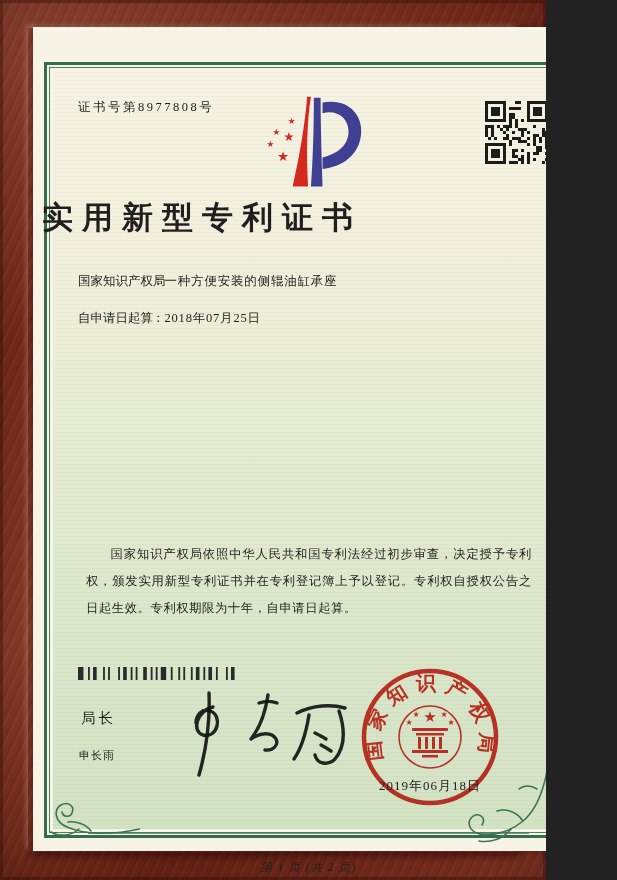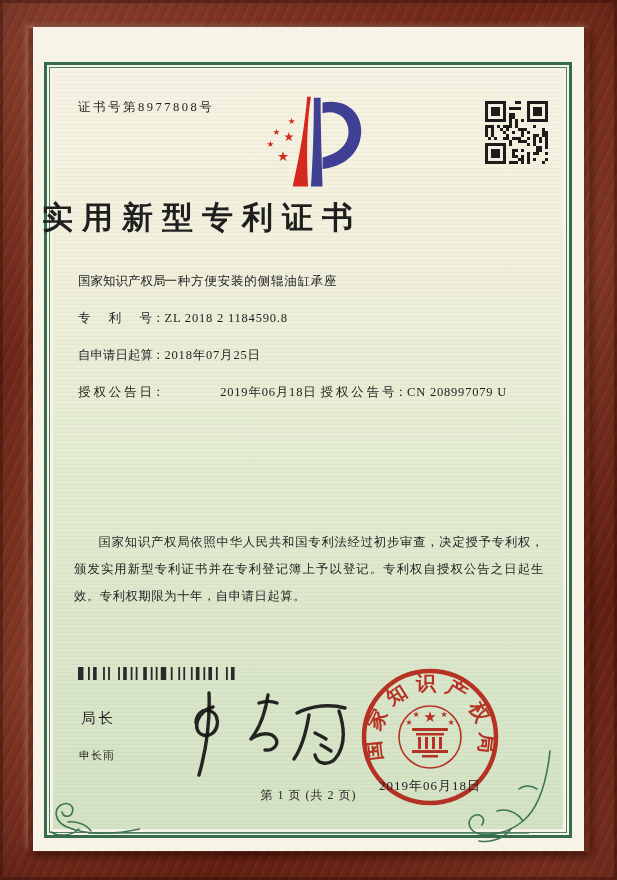--- a/index.html
+++ b/index.html
@@ -1,17 +1,17 @@
 <!DOCTYPE html>
 <html style="--c-frame: #8a3a28; --c-paper: #f7f3e6; --c-green: #356c4d; --c-red: #d5281e; --c-logo-red: #e23a28; --c-logo-blue: #3f3f93; --c-ink: #1f1f1f;"><head>
 <meta charset="utf-8">
 <style>
   html,body{margin:0;padding:0;background:#222;}
-  .page{position:relative;width:617px;height:880px;overflow:hidden;
-        font-family:"Liberation Serif","DejaVu Serif",serif;color:var(--c-ink,#1f1f1f);}
+  .page{position:relative;width:537px;height:880px;overflow:hidden;
+        font-family:"Liberation Serif","DejaVu Serif",serif;color:var(--c-ink,#1f1f1f);padding-left:9px;}
   
   .frame{position:absolute;inset:0;
     background:
       repeating-linear-gradient(115deg, rgba(0,0,0,.07) 0 2px, rgba(255,255,255,.03) 2px 5px, transparent 5px 9px),
       linear-gradient(145deg,#9c4936 0%,#7e2d1c 28%,#93402c 52%,#6f2516 78%,#8a3826 100%);
     box-shadow: inset 0 0 0 3px rgba(40,10,5,.35), inset 0 0 70px rgba(40,10,5,.45);}
   .frame-lip{position:absolute;inset:28px;
     box-shadow:-2px -3px 5px rgba(255,235,215,.30), 3px 4px 9px rgba(30,5,0,.55);}
   
   .paper{position:absolute;left:33px;top:27px;width:551px;height:824px;
@@ -34,30 +34,30 @@
   .frow{margin-bottom:24px;line-height:13px;white-space:nowrap;}
   .flabel{display:inline-block;width:74px;text-align:justify;text-align-last:justify;
     vertical-align:top;}
   .fcolon::before{content:"：";}
   .fvalue{letter-spacing:0.8px;text-align:right;}
   .fvalue-fixed{display:inline-block;width:152px;}
   .flabel2{margin-left:4px;}
   
   .body-text{position:absolute;left:37px;top:498px;width:478px;font-size:12.3px;
     line-height:27px;text-align:justify;letter-spacing:0.6px;}
-  .body-text p{margin:4px;text-indent:2em;}
+  .body-text p{margin:16px;text-indent:2em;}
   
   .barcode{position:absolute;left:45px;top:640px;}
   .signer-title{position:absolute;left:48px;top:682px;font-size:14.5px;letter-spacing:3px;}
   .signer-name{position:absolute;left:46px;top:721px;font-size:11px;letter-spacing:1px;}
   .signature{position:absolute;left:140px;top:658px;mix-blend-mode:multiply;}
   .seal{position:absolute;left:322px;top:635px;mix-blend-mode:multiply;opacity:.93;}
   .seal-date{position:absolute;left:322px;top:750px;width:150px;text-align:center;
     font-size:13px;letter-spacing:1px;}
-  .footer-page{position:absolute;left:0;right:0;top:760px;text-align:center;font-size:12px;letter-spacing:1px;}
+  .footer-page{position:absolute;left:0;right:0;top:832px;text-align:center;font-size:12px;letter-spacing:1px;font-style:italic;}
   .bottom-rule{position:absolute;left:55px;right:55px;top:806px;height:1px;
     background:#4d7f61;opacity:.75;}
   .flourish-left{position:absolute;left:12px;top:756px;}
   .flourish-right{position:absolute;left:418px;top:722px;}
   .grn{stroke:#3d7455;fill:none;stroke-width:1.6;stroke-linecap:round;}
   .sig{stroke:#171717;fill:none;stroke-width:3.4;stroke-linecap:round;stroke-linejoin:round;opacity:.92;}
   .red-f{fill:var(--c-red,#d5281e);}
   .red-s{stroke:var(--c-red,#d5281e);fill:none;}
 </style>
 </head>
@@ -291,27 +291,21 @@
         <rect x="57" y="60" width="3" height="3" fill="#1c1c1c"></rect>
       </svg>
 
     <div class="title">实用新型专利证书</div>
 
     <div class="fields">
       <div class="frow">
         <span class="flabel">国家知识产权局</span><span class="fcolon"></span><span class="fvalue">一种方便安装的侧辊油缸承座</span>
       </div>
       <div class="frow">
-        <span class="flabel">专利号</span><span class="fcolon"></span><span class="fvalue">ZL 2018 2 1184590.8</span>
-      </div>
-      <div class="frow">
         <span class="flabel">自申请日起算</span><span class="fcolon"></span><span class="fvalue">2018年07月25日</span>
-      </div>
-      <div class="frow">
-        <span class="flabel">授权公告日</span><span class="fcolon"></span><span class="fvalue fvalue-fixed">2019年06月18日</span><span class="flabel flabel2">授权公告号</span><span class="fcolon"></span><span class="fvalue">CN 208997079 U</span>
       </div>
     </div>
 
     <div class="body-text">
       <p>国家知识产权局依照中华人民共和国专利法经过初步审查，决定授予专利权，颁发实用新型专利证书并在专利登记簿上予以登记。专利权自授权公告之日起生效。专利权期限为十年，自申请日起算。</p>
     </div>
 
     <svg class="barcode" id="barcode" width="158" height="13">
         <rect x="0.00" y="0" width="5.42" height="13" fill="#2a2a2a"></rect>
         <rect x="10.03" y="0" width="1.81" height="13" fill="#2a2a2a"></rect>

